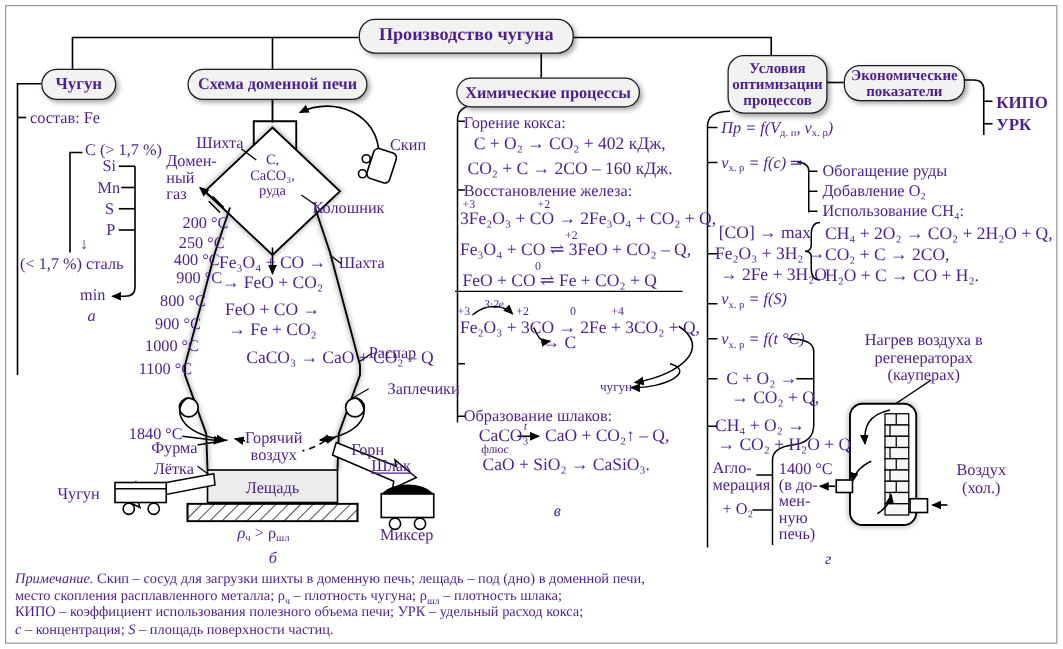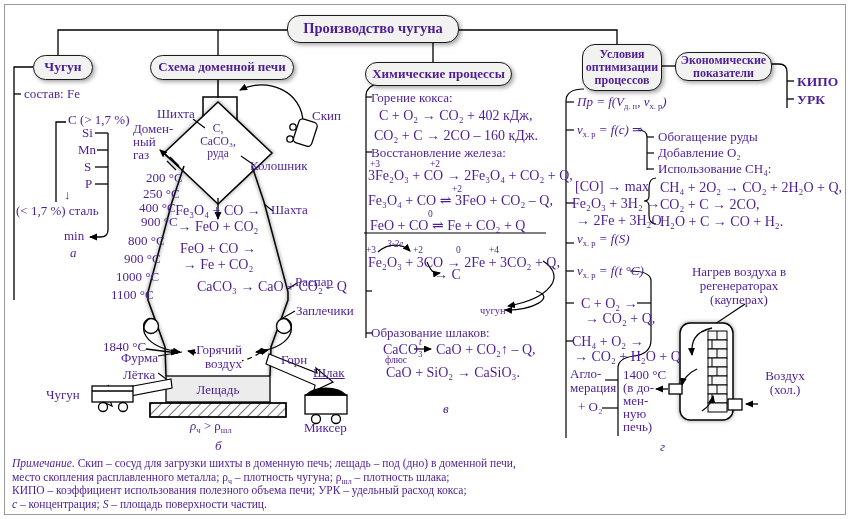--- a/index.html
+++ b/index.html
@@ -11,21 +11,21 @@
   .eq{font-size:14px;}
   .sm{font-size:10.5px;}
   .ox{position:absolute;font-size:9.5px;white-space:pre;}
   .it{font-style:italic;}
   .b{font-weight:bold;}
   .ctr{text-align:center;}
   .node{position:absolute;display:flex;align-items:center;justify-content:center;text-align:center;
         background:#f2f2f0;border:1.4px solid #1a1a1a;border-radius:13px;font-weight:bold;
         box-shadow:2px 2px 4px rgba(0,0,0,.35);white-space:pre;line-height:1.08;}
   .subp{font-size:8.5px;position:relative;top:3px;}
-  .whitebg{background:#fff;text-align:right;}
+  .whitebg{background:#fff;}
   #note{position:absolute;left:12px;top:457px;width:560px;font-size:11.5px;line-height:1.18;}
   #note .ln{white-space:pre-wrap;}
 </style>
 </head>
 <body>
 
 <div id="canvas">
 
 <svg class="lines" width="850" height="519" viewBox="0 0 850 519">
   <defs>
@@ -229,36 +229,36 @@
 <div class="t" style="left:133px;top:122px;line-height:1.0;">Домен-
 ный
 газ</div>
 <div class="t" style="left:312px;top:109px;">Скип</div>
 <div class="t ctr" style="left:186px;top:122px;width:64px;font-size:11.5px;line-height:1.1;">C,
 CaCO₃,
 руда</div>
 <div class="t" style="left:250px;top:159px;">Колошник</div>
 <div class="t" style="left:271px;top:203px;">Шахта</div>
 <div class="t" style="left:295px;top:275px;">Распар</div>
-<div class="t" style="left:296px;top:304px;">Заплечики</div>
+<div class="t" style="left:310px;top:304px;">Заплечики</div>
 <div class="t" style="left:146px;top:171px;">200 °C</div>
 <div class="t" style="left:143px;top:187px;">250 °C</div>
 <div class="t" style="left:139px;top:201px;">400 °C</div>
 <div class="t" style="left:141px;top:215px;">900 °C</div>
 <div class="t" style="left:128px;top:234px;">800 °C</div>
 <div class="t" style="left:124px;top:252px;">900 °C</div>
 <div class="t" style="left:116px;top:270px;">1000 °C</div>
 <div class="t" style="left:111px;top:288px;">1100 °C</div>
 <div class="t" style="left:103px;top:340px;">1840 °C</div>
 <div class="t" style="left:121px;top:351px;">Фурма</div>
 <div class="t" style="left:123px;top:368px;">Лётка</div>
 <div class="t ctr whitebg" style="left:196px;top:343px;width:46px;line-height:1.05;">Горячий
 воздух</div>
 <div class="t" style="left:281px;top:353px;">Горн</div>
-<div class="t" style="left:313px;top:366px;text-decoration:underline;">Шлак</div>
+<div class="t" style="left:297px;top:366px;text-decoration:underline;">Шлак</div>
 <div class="t ctr" style="left:193px;top:383px;width:50px;">Лещадь</div>
 <div class="t eq ctr" style="left:165px;top:203px;width:106px;">Fe₃O₄ + CO →</div>
 <div class="t eq ctr" style="left:165px;top:219px;width:106px;">→ FeO + CO₂</div>
 <div class="t eq ctr" style="left:165px;top:241px;width:106px;">FeO + CO →</div>
 <div class="t eq ctr" style="left:165px;top:257px;width:106px;">→ Fe + CO₂</div>
 <div class="t eq ctr" style="left:153px;top:279px;width:130px;white-space:nowrap;margin-left:44px;">CaCO₃ → CaO + CO₂ – Q</div>
 <div class="t" style="left:190px;top:419px;"><span class="it">ρ</span><span class="subp">ч</span><span> &gt; ρ</span><span class="subp">шл</span></div>
 <div class="t" style="left:46px;top:388px;">Чугун</div>
 <div class="t" style="left:304px;top:421px;">Миксер</div>
 <div class="t it" style="left:215px;top:439px;">б</div>

